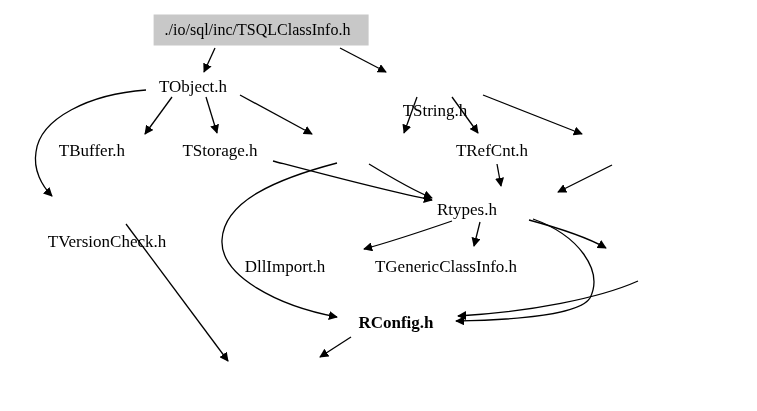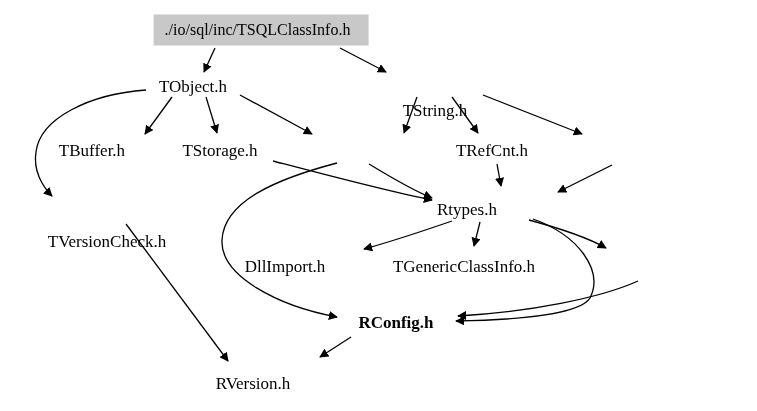--- a/index.html
+++ b/index.html
@@ -96,20 +96,19 @@
 
   <div class="node" style="left:492px;top:150px;">TRefCnt.h</div>
 
 
   <div class="node" style="left:107px;top:209px;margin-top:32px;">TVersionCheck.h</div>
 
   <div class="node" style="left:467px;top:209px;">Rtypes.h</div>
 
   <div class="node" style="left:261px;top:266px;margin-left:24px;">DllImport.h</div>
 
-  <div class="node" style="left:464px;top:266px;">TGenericClassInfo.h</div>
+  <div class="node" style="left:446px;top:266px;">TGenericClassInfo.h</div>
 
 
   <div class="node" style="left:396px;top:322px;font-weight:bold;">RConfig.h</div>
 
-  <div class="node" style="left:253px;top:383px;">RVersion.h</div>
 
 </div>
 
 </body></html>

